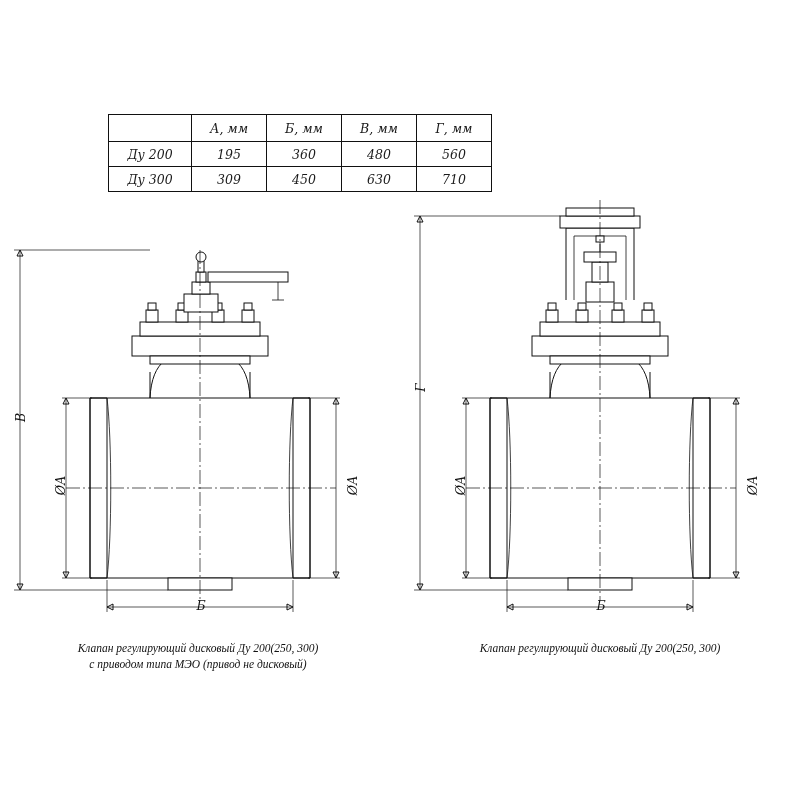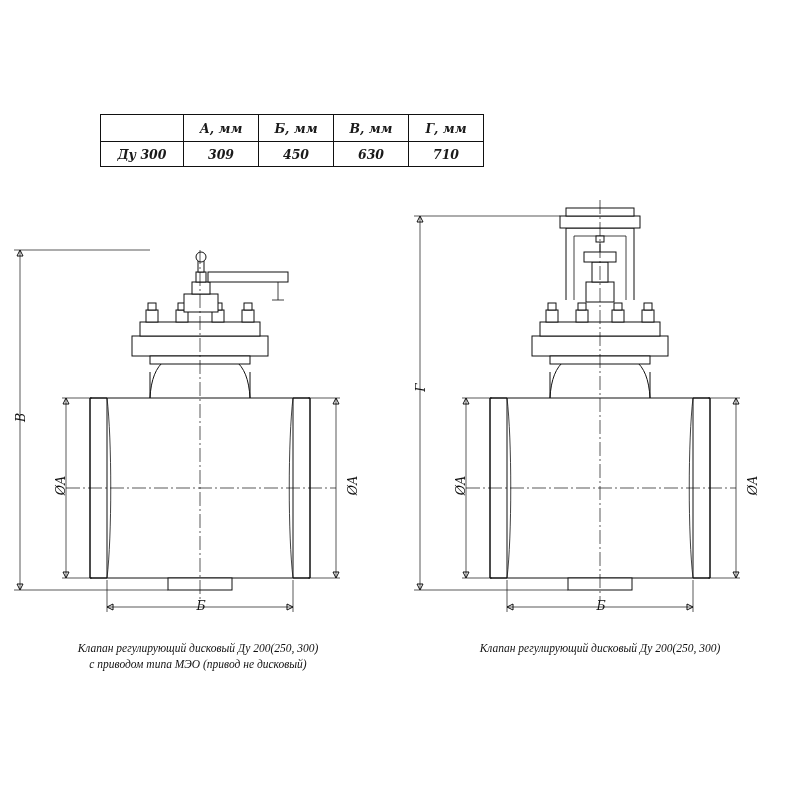--- a/index.html
+++ b/index.html
@@ -1,20 +1,20 @@
 <!DOCTYPE html>
 <html><head>
 <meta charset="utf-8">
 <style>
   html,body{margin:0;padding:0;background:#ffffff;}
   body{width:800px;height:800px;font-family:"DejaVu Sans",sans-serif;color:#1a1a1a;position:relative;overflow:hidden;}
   .page{position:absolute;inset:0;}
 
   
-  .spec-table{position:absolute;left:100px;top:114px;border-collapse:collapse;font-weight:bold;}
+  .spec-table{position:absolute;left:108px;top:114px;border-collapse:collapse;}
   .spec-table td{
     border:1px solid #111;
     font-family:"DejaVu Serif",serif;
     font-style:italic;
     font-size:12.5px;
     text-align:center;
     height:24px;
     padding:0 6px;
     white-space:nowrap;
   }
@@ -62,20 +62,27 @@
   <table class="spec-table">
     <tbody>
         <tr class="head">
       <td class="lbl"></td>
       <td class="val">А, мм</td>
       <td class="val">Б, мм</td>
       <td class="val">В, мм</td>
       <td class="val">Г, мм</td>
     </tr>
     <tr>
+      <td class="lbl">Ду 200</td>
+      <td class="val">195</td>
+      <td class="val">360</td>
+      <td class="val">480</td>
+      <td class="val">560</td>
+    </tr>
+    <tr>
       <td class="lbl">Ду 300</td>
       <td class="val">309</td>
       <td class="val">450</td>
       <td class="val">630</td>
       <td class="val">710</td>
     </tr>
   </tbody>
     </table>
 
   <svg width="800" height="800" viewBox="0 0 800 800">

